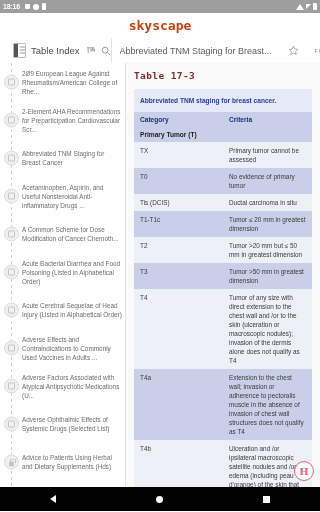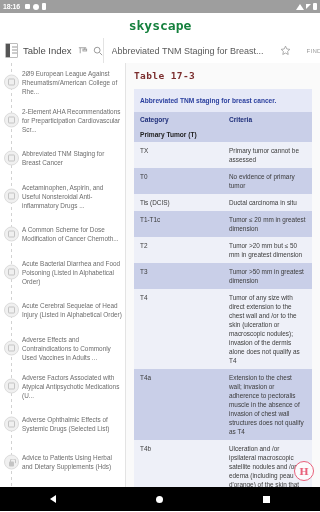--- a/index.html
+++ b/index.html
@@ -27,29 +27,29 @@
   .sb-tri { width: 0; height: 0; border-left: 5px solid #fff; border-bottom: 5px solid transparent; }
   .sb-wifi { width: 0; height: 0; border-left: 4px solid transparent; border-right: 4px solid transparent; border-bottom: 6px solid #fff; }
 
   
   .brandbar {
     height: 25px; background: #ffffff;
     display: flex; align-items: center; justify-content: center;
   }
   .brand-logo {
     font-family: "DejaVu Sans Mono", monospace;
-    font-size: 13px; font-weight: bold; color: #15803d;
+    font-size: 13px; font-weight: bold; color: #c2410c;
     letter-spacing: 0px;
   }
 
   
   .toolbar { height: 25px; display: flex; background: #fff; }
   .tb-left {
     width: 126px; display: flex; align-items: center;
-    padding-left: 5px; gap: 5px;
+    padding-left: 13px; gap: 5px;
     border-right: 1px solid #e3e3e3;
   }
   .tb-right {
     flex: 1; display: flex; align-items: center;
     padding: 0 6px 0 8px; gap: 16px;
   }
   .book-icon {
     width: 13px; height: 15px; position: relative;
     background: #fff; border: 1px solid #bdbdbd; border-radius: 1px;
     flex: none;

